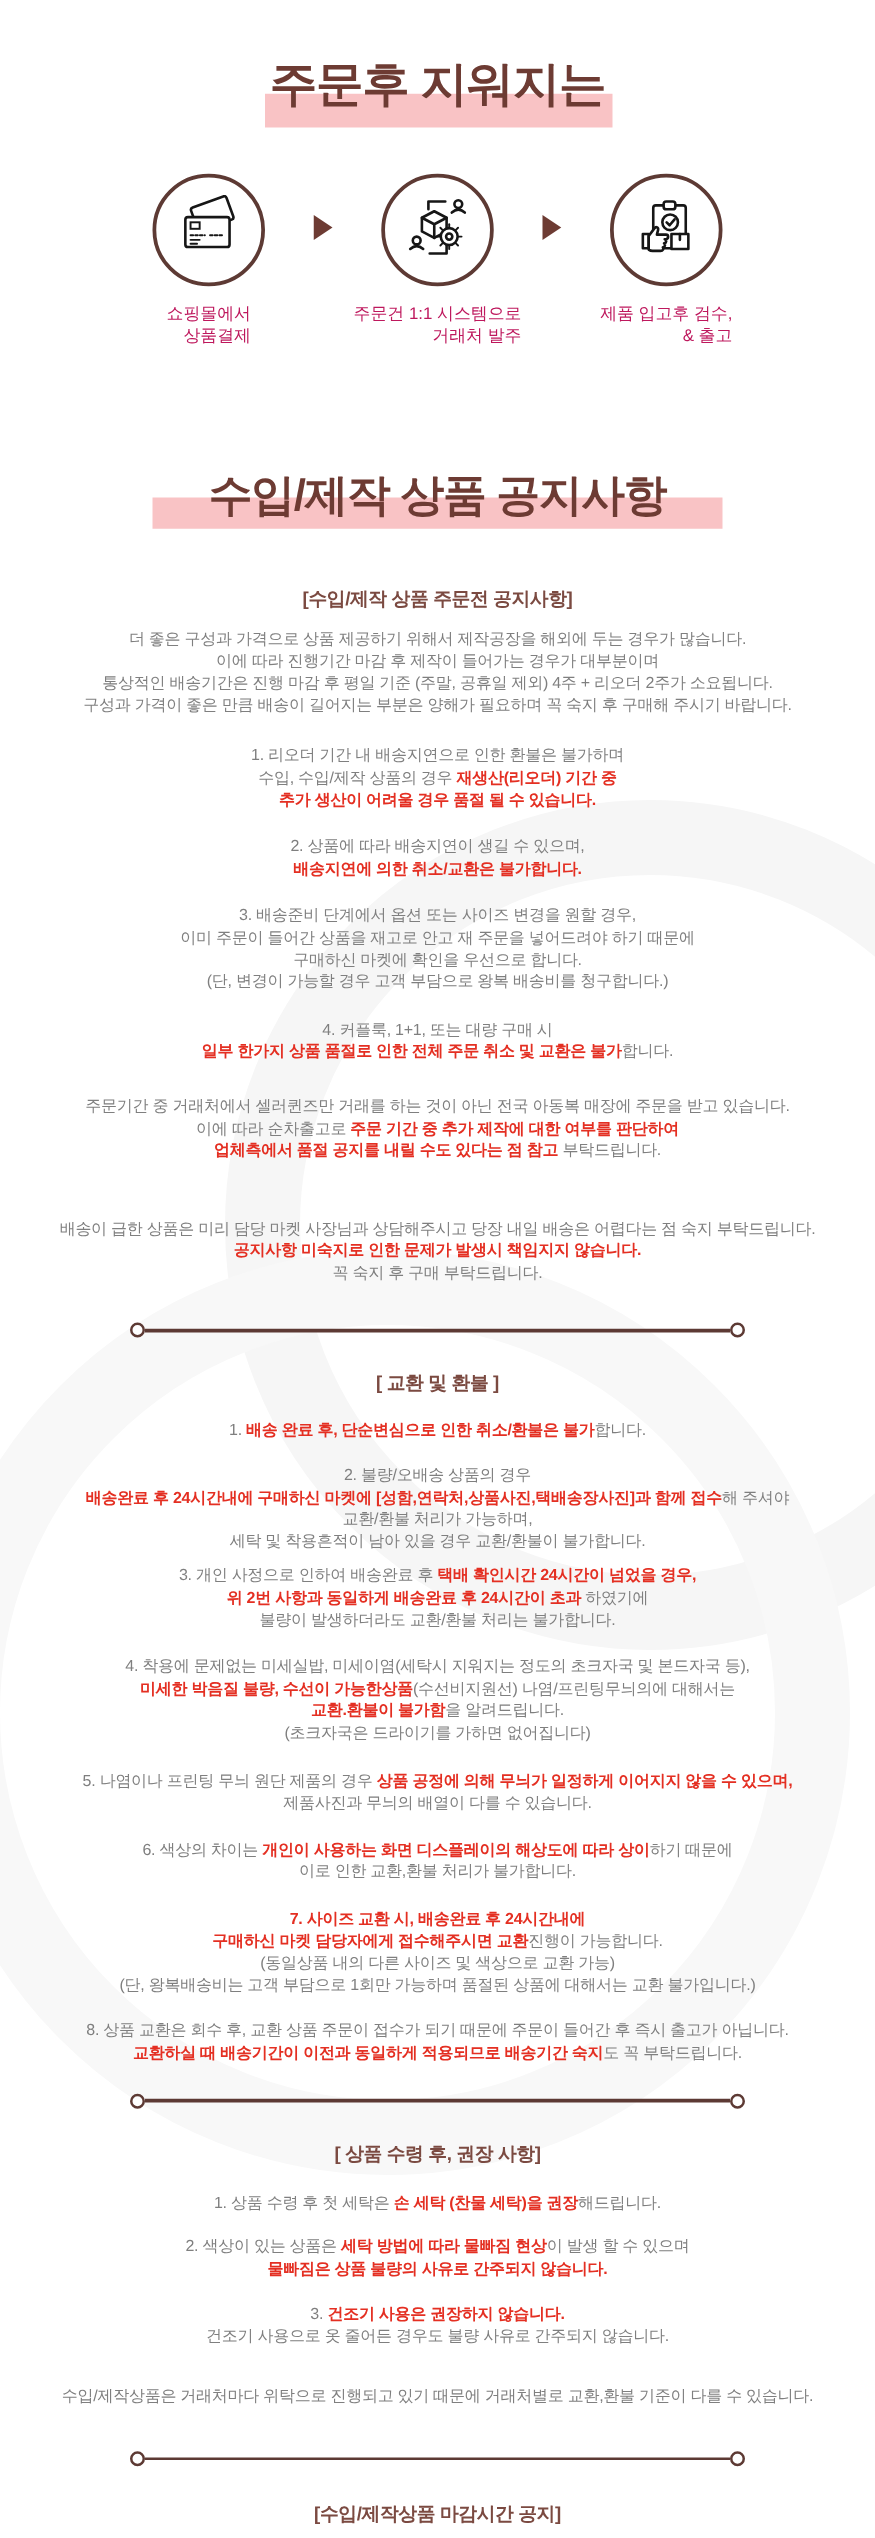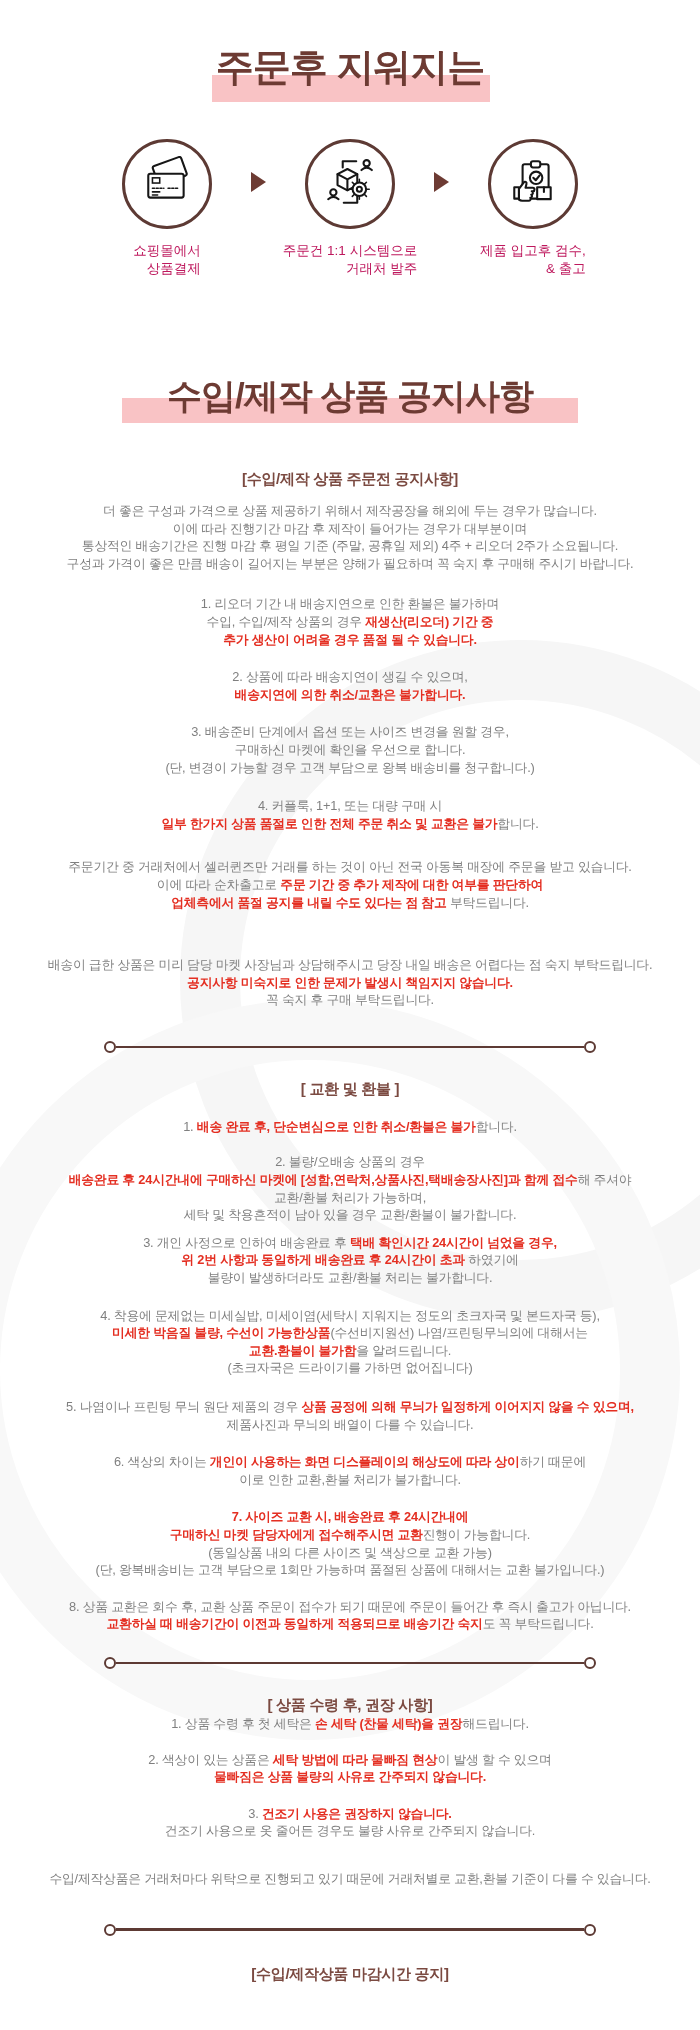--- a/index.html
+++ b/index.html
@@ -176,20 +176,21 @@
           <div class="line"><span>1. 리오더 기간 내 배송지연으로 인한 환불은 불가하며</span></div>
           <div class="line"><span>수입, 수입/제작 상품의 경우 </span><span class="red">재생산(리오더) 기간 중</span></div>
           <div class="line"><span class="red">추가 생산이 어려울 경우 품절 될 수 있습니다.</span></div>
         </div>
         <div class="text-block" style="margin-top: 20px;">
           <div class="line"><span>2. 상품에 따라 배송지연이 생길 수 있으며,</span></div>
           <div class="line"><span class="red">배송지연에 의한 취소/교환은 불가합니다.</span></div>
         </div>
         <div class="text-block" style="margin-top: 20px;">
           <div class="line"><span>3. 배송준비 단계에서 옵션 또는 사이즈 변경을 원할 경우,</span></div>
+          <div class="line"><span>이미 주문이 들어간 상품을 재고로 안고 재 주문을 넣어드려야 하기 때문에</span></div>
           <div class="line"><span>구매하신 마켓에 확인을 우선으로 합니다.</span></div>
           <div class="line"><span>(단, 변경이 가능할 경우 고객 부담으로 왕복 배송비를 청구합니다.)</span></div>
         </div>
         <div class="text-block" style="margin-top: 21px;">
           <div class="line"><span>4. 커플룩, 1+1, 또는 대량 구매 시</span></div>
           <div class="line"><span class="red">일부 한가지 상품 품절로 인한 전체 주문 취소 및 교환은 불가</span><span>합니다.</span></div>
         </div>
         <div class="text-block" style="margin-top: 26px;">
           <div class="line"><span>주문기간 중 거래처에서 셀러퀸즈만 거래를 하는 것이 아닌 전국 아동복 매장에 주문을 받고 있습니다.</span></div>
           <div class="line"><span>이에 따라 순차출고로 </span><span class="red">주문 기간 중 추가 제작에 대한 여부를 판단하여</span></div>
@@ -243,21 +244,21 @@
         <div class="text-block" style="margin-top: 19px;">
           <div class="line"><span>8. 상품 교환은 회수 후, 교환 상품 주문이 접수가 되기 때문에 주문이 들어간 후 즉시 출고가 아닙니다.</span></div>
           <div class="line"><span class="red">교환하실 때 배송기간이 이전과 동일하게 적용되므로 배송기간 숙지</span><span>도 꼭 부탁드립니다.</span></div>
         </div>
         <div class="divider" style="margin-top: 24px;">
           <span class="ring"></span>
           <span class="rule"></span>
           <span class="ring"></span>
         </div>
         <div class="section-heading" style="margin-top: 27px;">[ 상품 수령 후, 권장 사항]</div>
-        <div class="text-block" style="">
+        <div class="text-block" style="margin-top: 20px;">
           <div class="line"><span>1. 상품 수령 후 첫 세탁은 </span><span class="red">손 세탁 (찬물 세탁)을 권장</span><span>해드립니다.</span></div>
         </div>
         <div class="text-block" style="margin-top: 18px;">
           <div class="line"><span>2. 색상이 있는 상품은 </span><span class="red">세탁 방법에 따라 물빠짐 현상</span><span>이 발생 할 수 있으며</span></div>
           <div class="line"><span class="red">물빠짐은 상품 불량의 사유로 간주되지 않습니다.</span></div>
         </div>
         <div class="text-block" style="margin-top: 19px;">
           <div class="line"><span>3. </span><span class="red">건조기 사용은 권장하지 않습니다.</span></div>
           <div class="line"><span>건조기 사용으로 옷 줄어든 경우도 불량 사유로 간주되지 않습니다.</span></div>
         </div>

